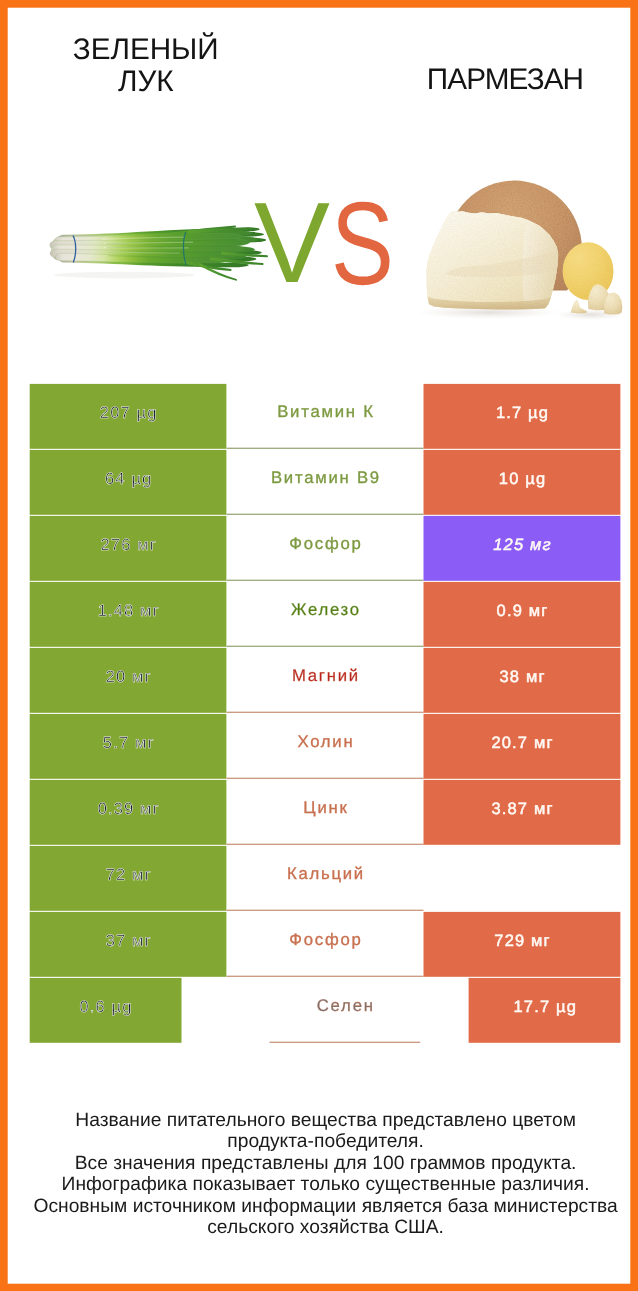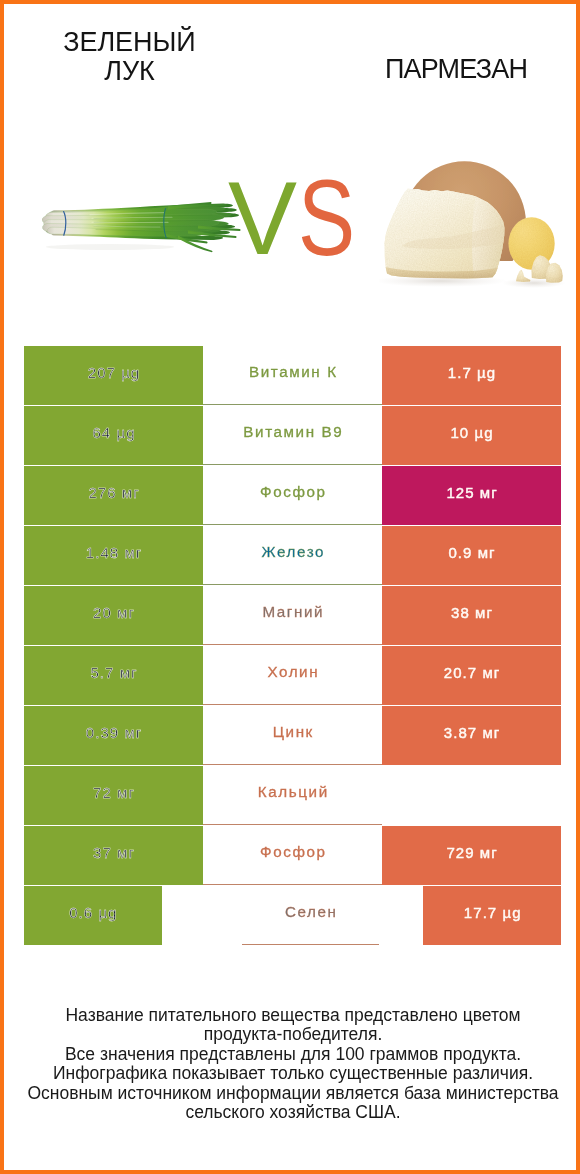--- a/index.html
+++ b/index.html
@@ -1,19 +1,19 @@
 <!DOCTYPE html>
 <html><head>
 <meta charset="utf-8">
 <title>Infographic</title>
 <style>
   html,body{margin:0;padding:0;background:#fff;}
   body{width:580px;height:1174px;font-family:"Liberation Sans",sans-serif;}
   .page{position:relative;width:580px;height:1174px;box-sizing:border-box;
-        border:4px solid #f97316;background:#fff;overflow:hidden;padding-left:24px;}
+        border:7px solid #f97316;background:#fff;overflow:hidden;padding-left:24px;}
 
   
   .head{position:absolute;top:0;left:0;width:580px;height:120px;}
   .title{position:absolute;font-size:27px;line-height:29.4px;font-weight:400;
          color:#141414;text-align:center;}
   #title-left{left:34px;top:24px;width:183px;letter-spacing:-0.05px;text-indent:-0.05px;}
   #title-right{left:361px;top:51px;width:183px;letter-spacing:-0.85px;text-indent:-0.85px;}
   .title span{display:block;}
 
   
@@ -274,40 +274,40 @@
           <span>10 µg</span>
         </div>
       </div>
       <div class="row">
         <div class="cell c-left" style="background: rgb(130, 167, 50);">
           <span>276 мг</span>
         </div>
         <div class="cell c-mid" style="color: rgb(125, 154, 65); -webkit-text-stroke: 0.3px rgb(125, 154, 65); border-bottom: 1.3px solid rgb(138, 154, 100);">
           <span>Фосфор</span>
         </div>
-        <div class="cell c-right" style="background: #be185d;">
+        <div class="cell c-right" style="background: #8b5cf6; font-style: italic;">
           <span>125 мг</span>
         </div>
       </div>
       <div class="row">
         <div class="cell c-left" style="background: rgb(130, 167, 50);">
           <span>1.48 мг</span>
         </div>
-        <div class="cell c-mid" style="color: #0369a1; -webkit-text-stroke: 0.3px rgb(125, 154, 65); border-bottom: 1.3px solid rgb(138, 154, 100);">
+        <div class="cell c-mid" style="color: #4d7c0f; -webkit-text-stroke: 0.3px rgb(125, 154, 65); border-bottom: 1.3px solid rgb(138, 154, 100);">
           <span>Железо</span>
         </div>
         <div class="cell c-right" style="background: rgb(225, 107, 72);">
           <span>0.9 мг</span>
         </div>
       </div>
       <div class="row">
         <div class="cell c-left" style="background: rgb(130, 167, 50);">
           <span>20 мг</span>
         </div>
-        <div class="cell c-mid" style="color: #737373; -webkit-text-stroke: 0.3px rgb(200, 112, 79); border-bottom: 1.3px solid rgb(192, 132, 104);">
+        <div class="cell c-mid" style="color: #b91c1c; -webkit-text-stroke: 0.3px rgb(200, 112, 79); border-bottom: 1.3px solid rgb(192, 132, 104);">
           <span>Магний</span>
         </div>
         <div class="cell c-right" style="background: rgb(225, 107, 72);">
           <span>38 мг</span>
         </div>
       </div>
       <div class="row">
         <div class="cell c-left" style="background: rgb(130, 167, 50);">
           <span>5.7 мг</span>
         </div>

